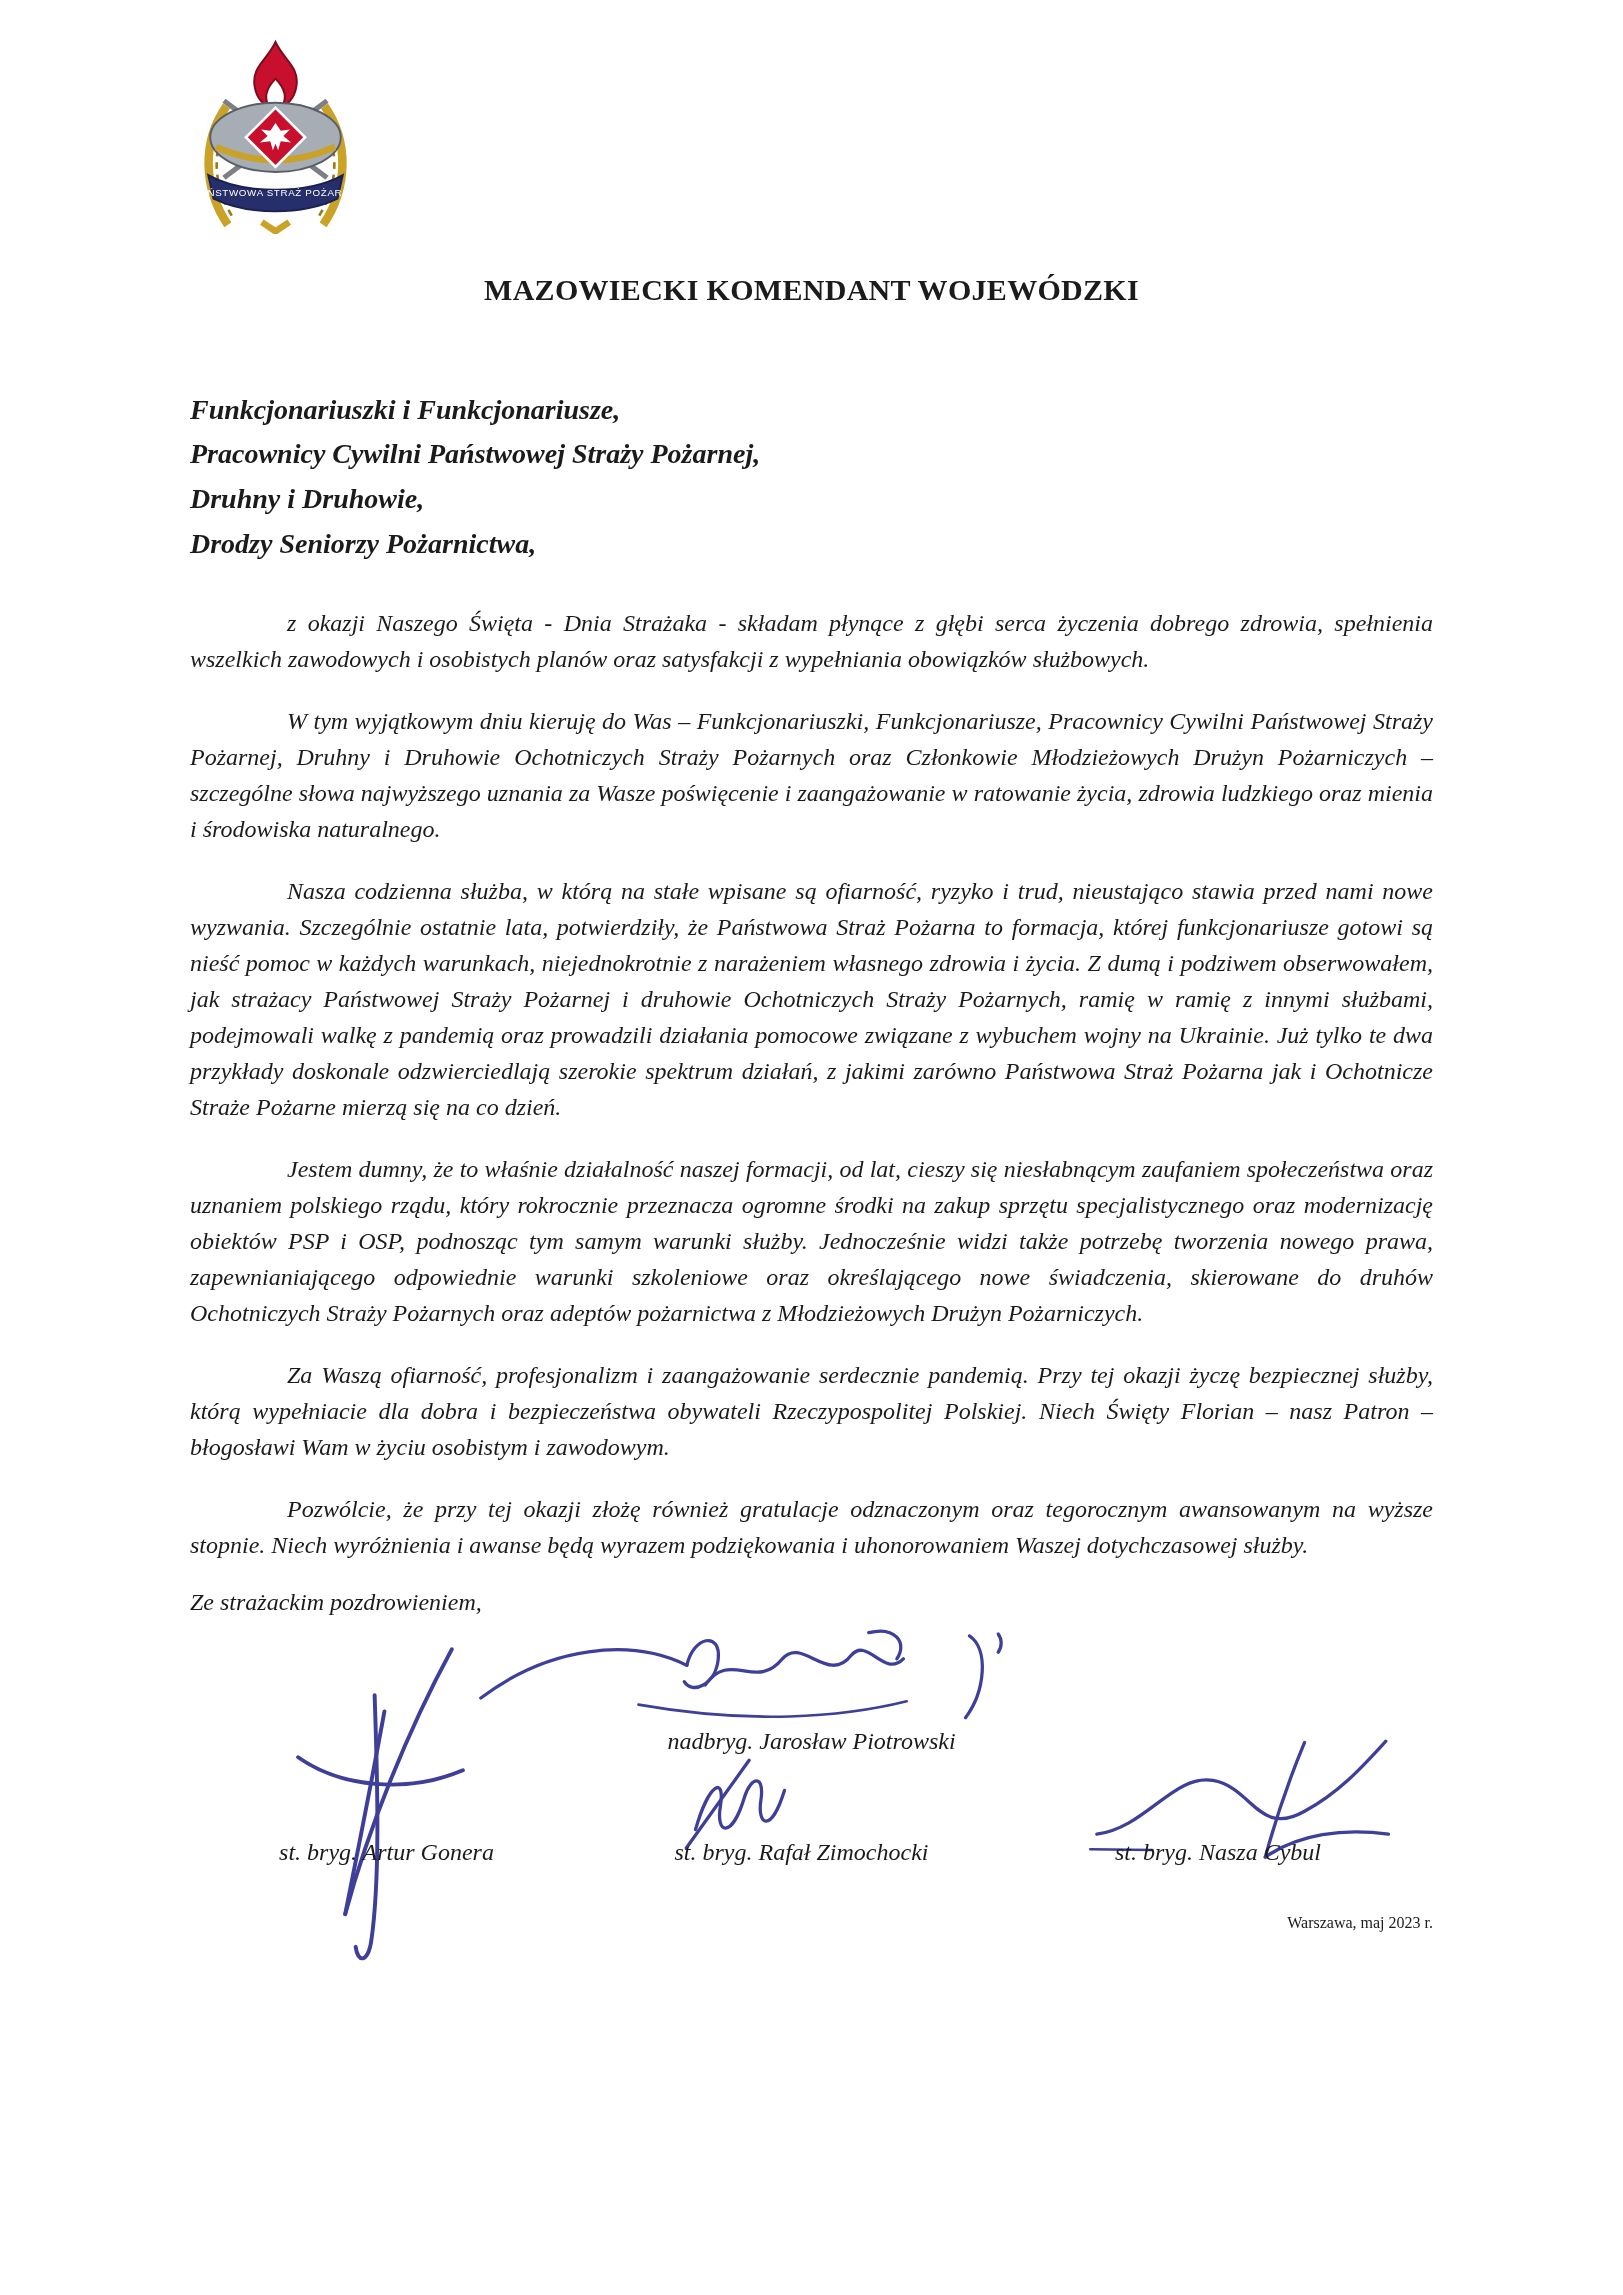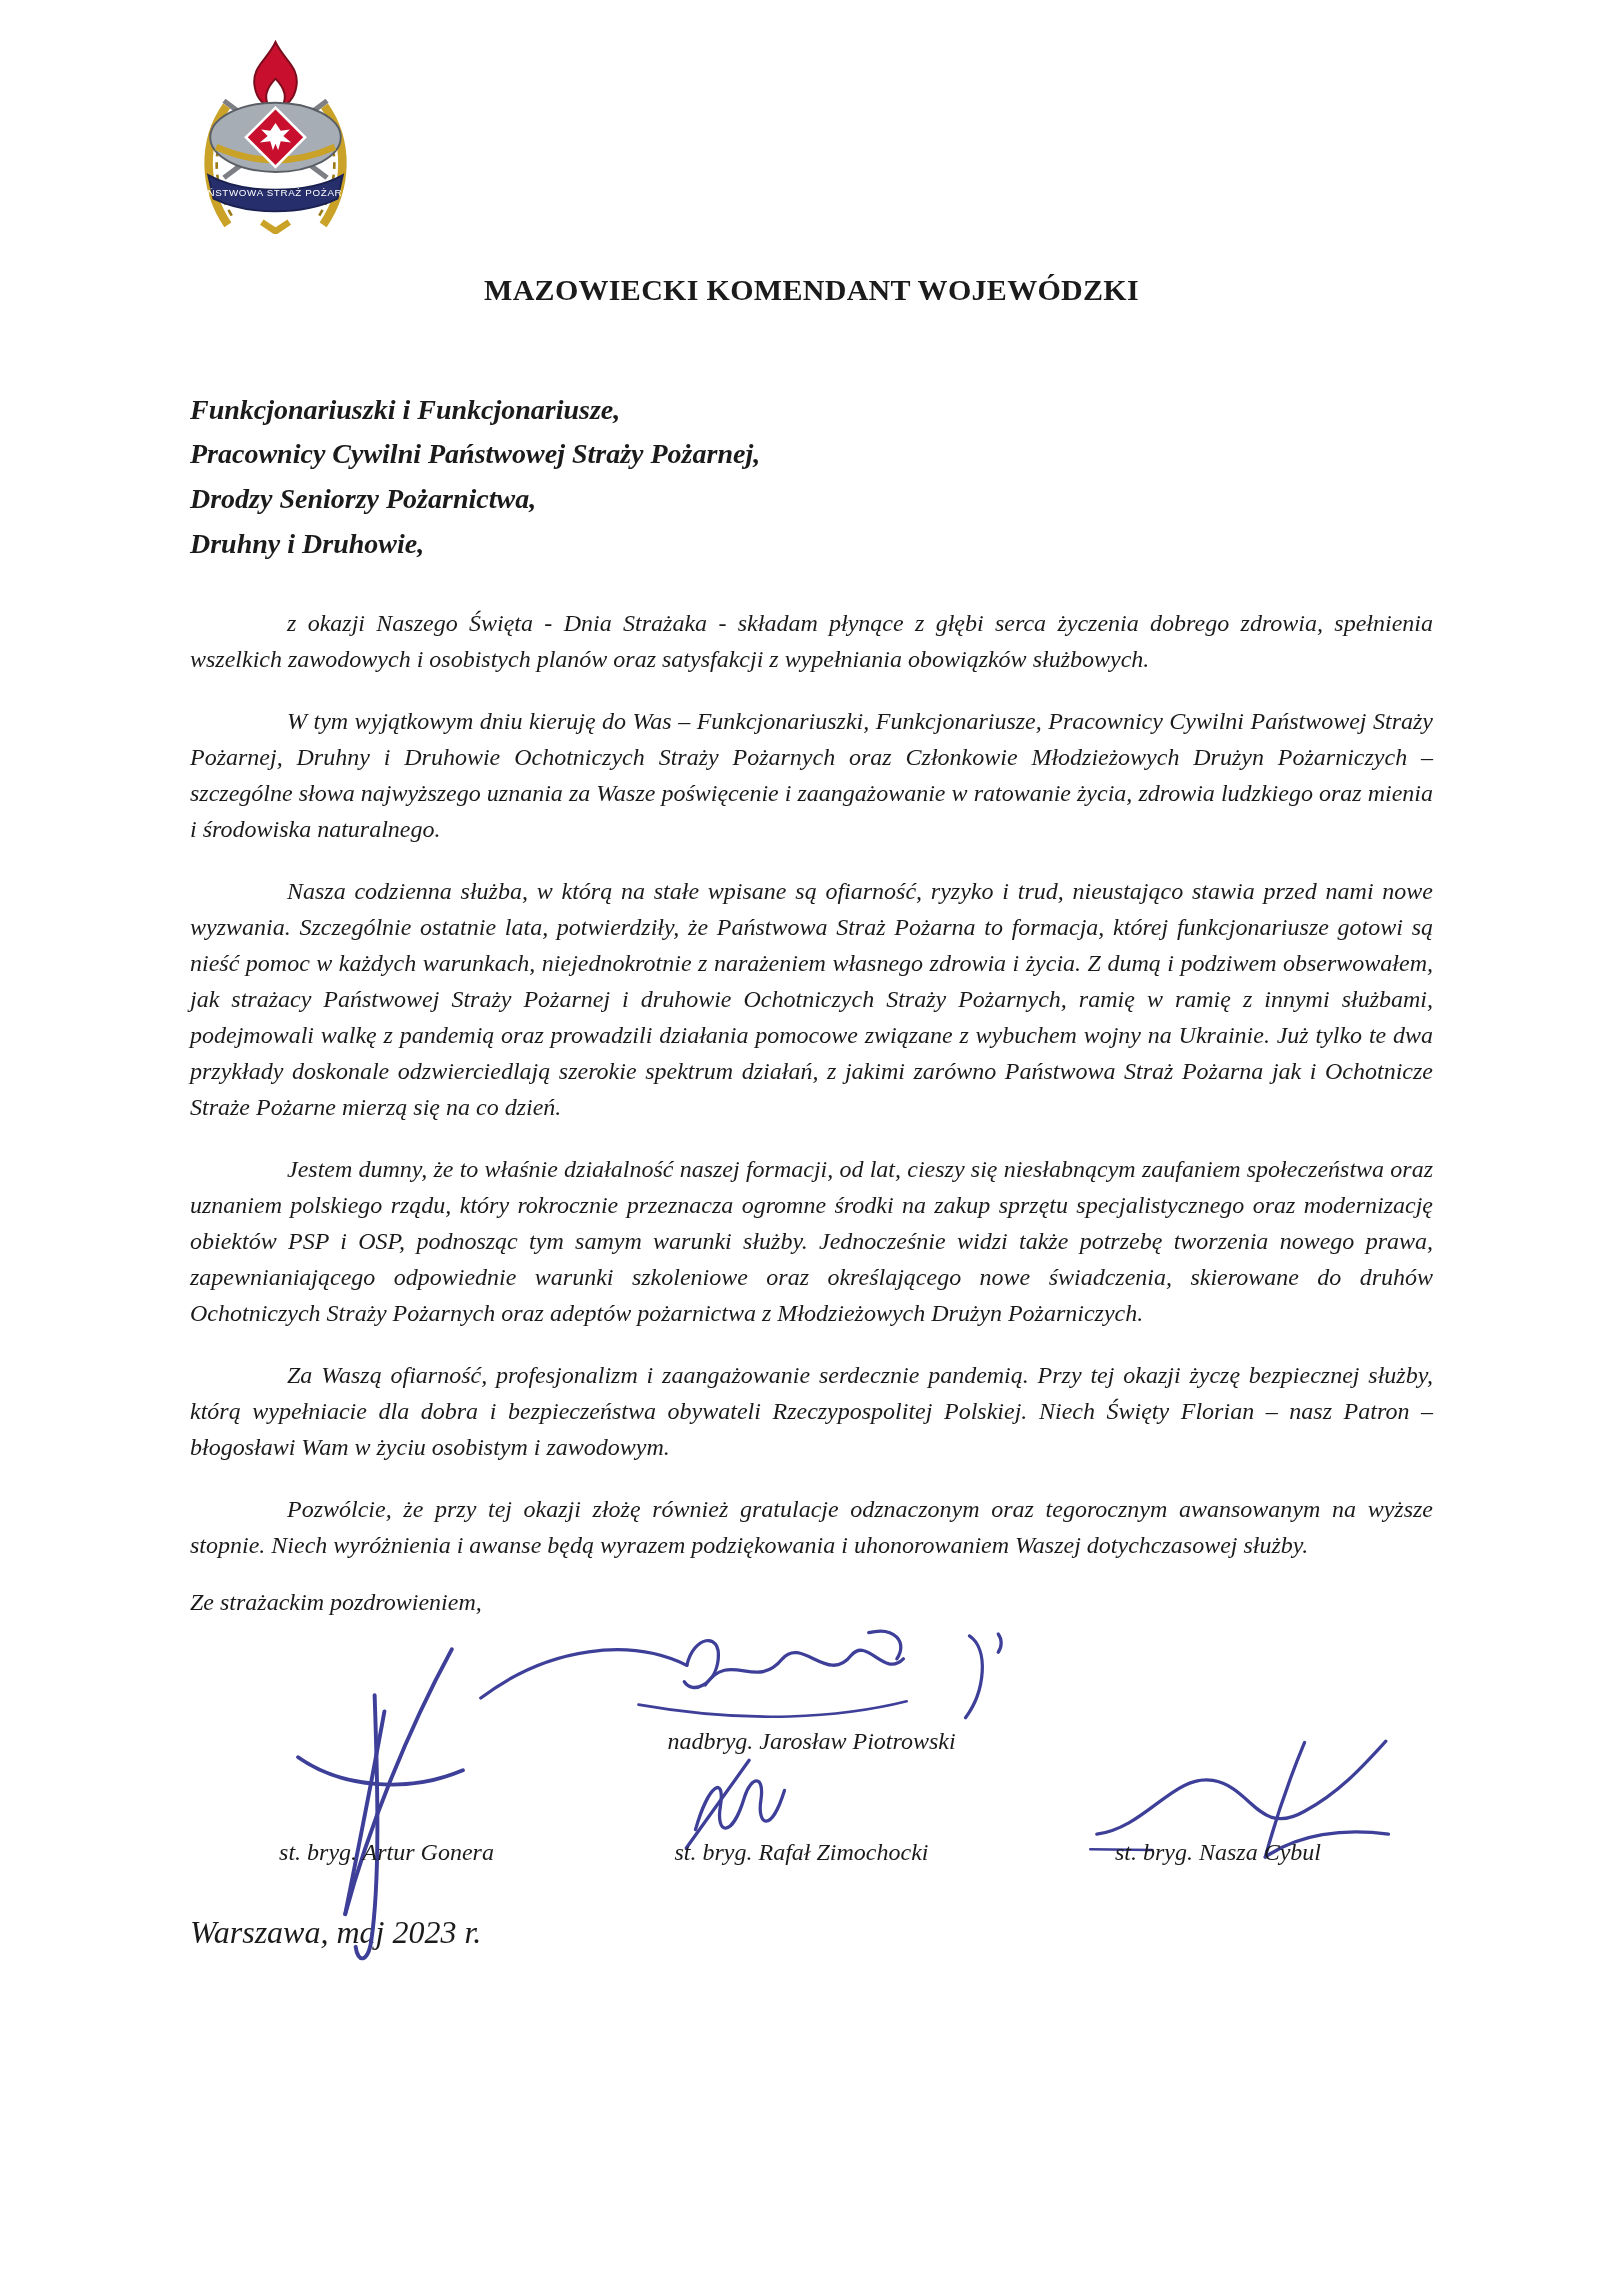--- a/index.html
+++ b/index.html
@@ -19,21 +19,21 @@
   }
   .closing{font-style:italic;font-size:24px;margin:5.2px 0 0 0;}
   .sig-area{position:relative;height:262px;margin-top:14.4px;}
   .sig-svg{position:absolute;}
   .sig-svg path{fill:none;stroke:#3d3f99;stroke-linecap:round;stroke-linejoin:round;}
   .sig-name{position:absolute;font-style:italic;font-size:24px;text-align:center;white-space:nowrap;}
   .sig-name-main{top:98px;left:0;right:0;}
   .sig-name-left{top:209px;left:59px;width:275px;}
   .sig-name-center{top:209px;left:471px;width:281px;}
   .sig-name-right{top:209px;left:884px;width:288px;}
-  .footer-date{text-align:left;font-style:italic;font-size:32px;margin-top:22px;}
+  .footer-date{text-align:right;font-size:16px;margin-top:22px;}
 </style>
 </head>
 <body>
 
 <div class="page">
   <div class="content">
 
     <div class="emblem-wrap">
       <svg width="171" height="196" viewBox="0 0 262 300">
 
@@ -69,22 +69,22 @@
       </svg>
     </div>
 
     <div class="title-block">
       <div>MAZOWIECKI KOMENDANT WOJEWÓDZKI</div>
     </div>
 
     <div class="salutation">
       <p>Funkcjonariuszki i Funkcjonariusze,</p>
       <p>Pracownicy Cywilni Państwowej Straży Pożarnej,</p>
+      <p>Druhny i Druhowie,</p>
       <p>Drodzy Seniorzy Pożarnictwa,</p>
-      <p>Druhny i Druhowie,</p>
     </div>
 
     <div class="body-text">
       <p class="para">z okazji Naszego Święta - Dnia Strażaka - składam płynące z głębi serca życzenia dobrego zdrowia, spełnienia wszelkich zawodowych i osobistych planów oraz satysfakcji z wypełniania obowiązków służbowych.</p>
       <p class="para">W tym wyjątkowym dniu kieruję do Was – Funkcjonariuszki, Funkcjonariusze, Pracownicy Cywilni Państwowej Straży Pożarnej, Druhny i Druhowie Ochotniczych Straży Pożarnych oraz Członkowie Młodzieżowych Drużyn Pożarniczych – szczególne słowa najwyższego uznania za Wasze poświęcenie i zaangażowanie w ratowanie życia, zdrowia ludzkiego oraz mienia i środowiska naturalnego.</p>
       <p class="para">Nasza codzienna służba, w którą na stałe wpisane są ofiarność, ryzyko i trud, nieustająco stawia przed nami nowe wyzwania. Szczególnie ostatnie lata, potwierdziły, że Państwowa Straż Pożarna to formacja, której funkcjonariusze gotowi są nieść pomoc w każdych warunkach, niejednokrotnie z narażeniem własnego zdrowia i życia. Z dumą i podziwem obserwowałem, jak strażacy Państwowej Straży Pożarnej i druhowie Ochotniczych Straży Pożarnych, ramię w ramię z innymi służbami, podejmowali walkę z pandemią oraz prowadzili działania pomocowe związane z wybuchem wojny na Ukrainie. Już tylko te dwa przykłady doskonale odzwierciedlają szerokie spektrum działań, z jakimi zarówno Państwowa Straż Pożarna jak i Ochotnicze Straże Pożarne mierzą się na co dzień.</p>
       <p class="para">Jestem dumny, że to właśnie działalność naszej formacji, od lat, cieszy się niesłabnącym zaufaniem społeczeństwa oraz uznaniem polskiego rządu, który rokrocznie przeznacza ogromne środki na zakup sprzętu specjalistycznego oraz modernizację obiektów PSP i OSP, podnosząc tym samym warunki służby. Jednocześnie widzi także potrzebę tworzenia nowego prawa, zapewnianiającego odpowiednie warunki szkoleniowe oraz określającego nowe świadczenia, skierowane do druhów Ochotniczych Straży Pożarnych oraz adeptów pożarnictwa z Młodzieżowych Drużyn Pożarniczych.</p>
       <p class="para">Za Waszą ofiarność, profesjonalizm i zaangażowanie serdecznie pandemią. Przy tej okazji życzę bezpiecznej służby, którą wypełniacie dla dobra i bezpieczeństwa obywateli Rzeczypospolitej Polskiej. Niech Święty Florian – nasz Patron – błogosławi Wam w życiu osobistym i zawodowym.</p>
       <p class="para">Pozwólcie, że przy tej okazji złożę również gratulacje odznaczonym oraz tegorocznym awansowanym na wyższe stopnie. Niech wyróżnienia i awanse będą wyrazem podziękowania i uhonorowaniem Waszej dotychczasowej służby.</p>
     </div>

